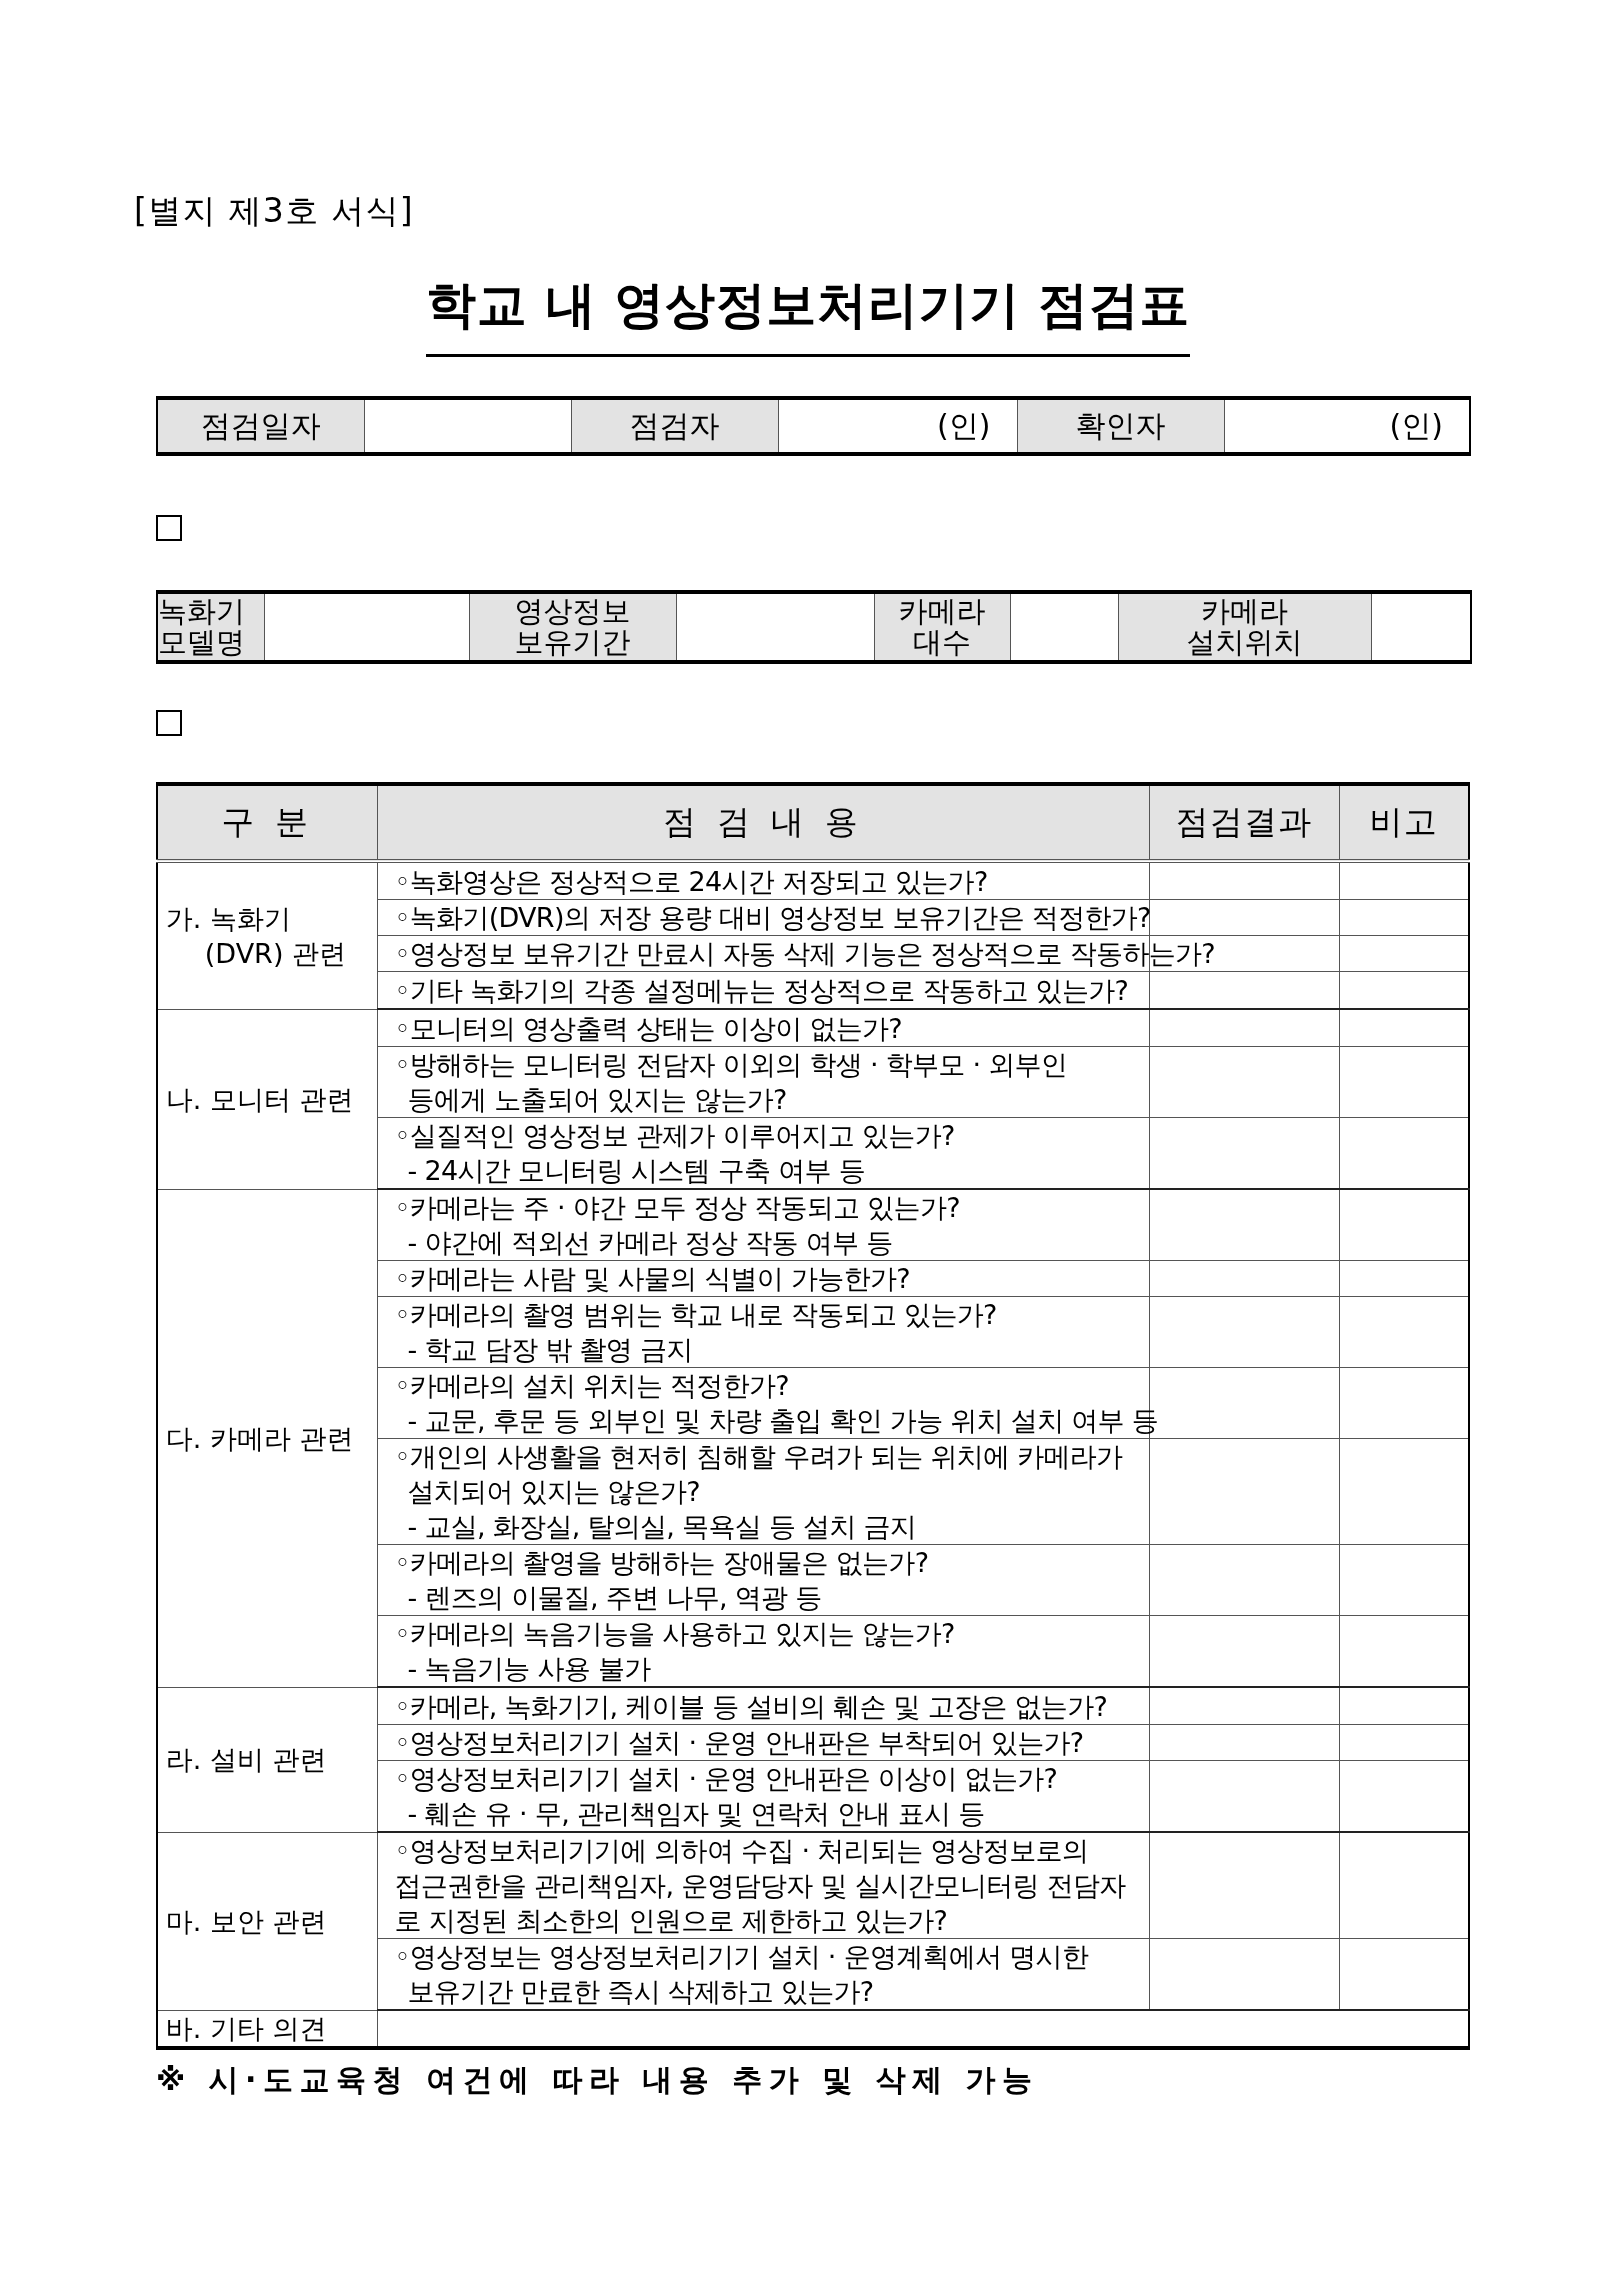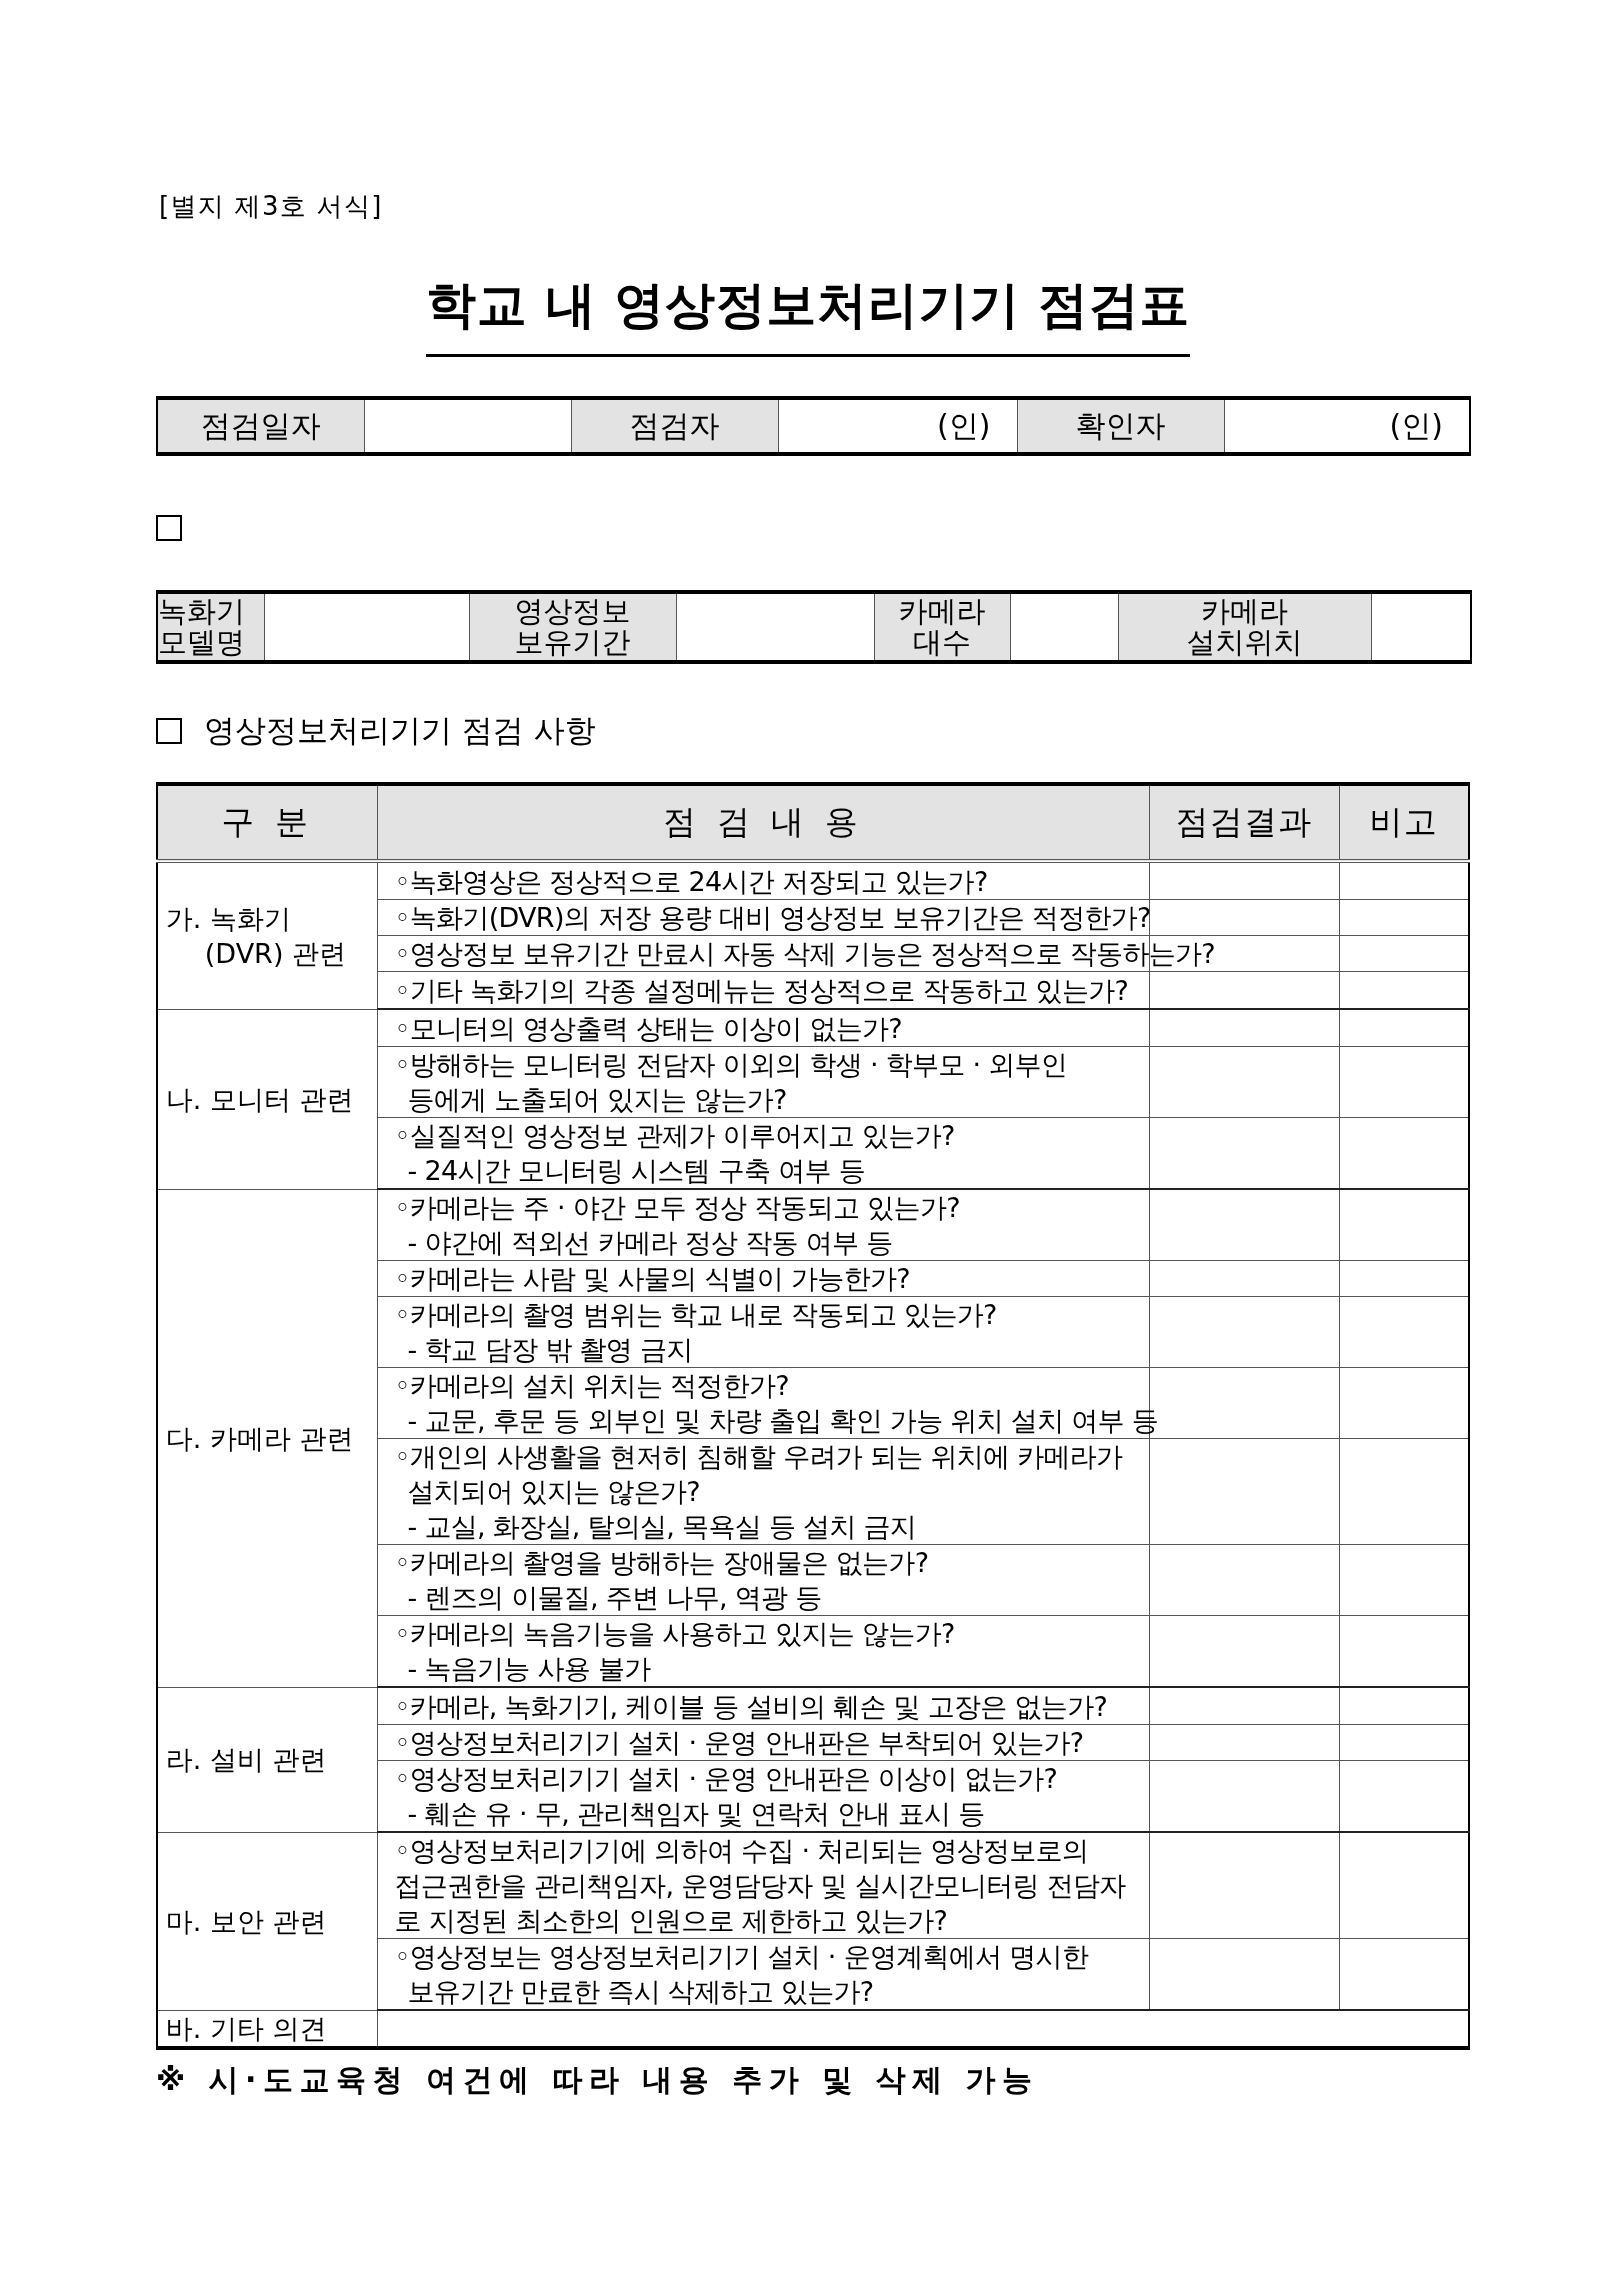--- a/index.html
+++ b/index.html
@@ -1,18 +1,18 @@
 <!DOCTYPE html>
 <html style="font-size:10.4px"><head>
 <meta charset="utf-8">
 <style>
   html, body { margin:0; padding:0; background:#ffffff; }
   body { width:1616px; height:2284px; position:relative; font-family:"DejaVu Sans", "Liberation Sans", sans-serif; color:#000; }
   .abs { position:absolute; }
-  .form-no { left:159px; top:189px; font-size:26px; letter-spacing:1.3px; }
+  .form-no { left:134px; top:189px; font-size:33px; letter-spacing:1.3px; }
   .title { left:0; width:1616px; top:272px; text-align:center; font-size:50px; font-weight:bold; }
   .title span { border-bottom:3.9px solid #000; padding-bottom:20px; letter-spacing:0.7px; }
   table { border-collapse:collapse; table-layout:fixed; position:absolute; left:156px; width:1313px; }
   td, th { border:1.3px solid #555; padding:0; font-weight:normal; }
   .shade { background:#e3e3e3; }
   .t1 { top:396px; border-top:4.6px solid #000; border-bottom:4.6px solid #000; border-left:2.6px solid #000; border-right:2.6px solid #000; }
   .t1 td { height:52px; font-size:30px; text-align:center; }
   .t1 td.seal { text-align:right; padding-right:26px; }
   .sec { left:156px; font-size:31px; display:flex; align-items:center; }
   .sec .box { width:26px; height:26px; border:2px solid #000; margin-right:22px; box-sizing:border-box; }
@@ -90,21 +90,20 @@
           <div>카메라</div>
           <div>설치위치</div>
         </td>
     <td></td>
   </tr>
 </tbody>
   </table>
 
 <div class="abs sec" style="top:710px;">
   <span class="box"></span>
-  <span>영상정보처리기기 점검 사항</span>
 </div>
 
 <table class="t3">
   <colgroup>
       <col style="width:220px">
       <col style="width:772px">
       <col style="width:190px">
       <col style="width:130px">
     </colgroup>
   <thead>

